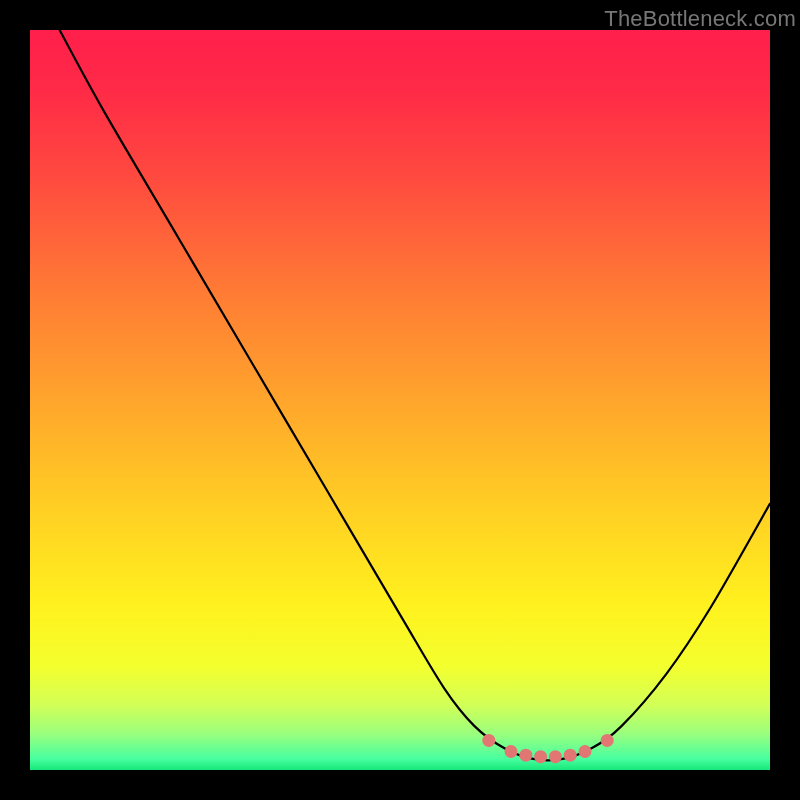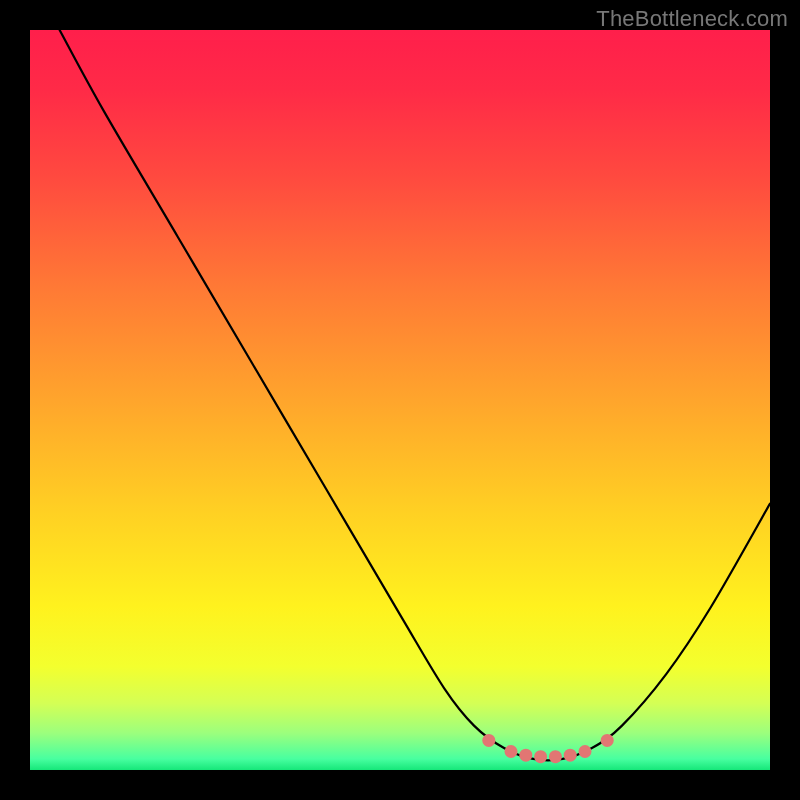--- a/index.html
+++ b/index.html
@@ -15,21 +15,21 @@
     position: absolute;
     left: 30px;
     top: 30px;
     width: 740px;
     height: 740px;
     background: #000;
   }
   .watermark {
     position: absolute;
     top: 6px;
-    right: 12px;
+    right: 4px;
     color: #777;
     font-size: 22px;
     font-weight: 500;
     letter-spacing: 0.2px;
   }
   .plot {
     position: absolute;
     left: 30px;
     top: 30px;
     width: 740px;

